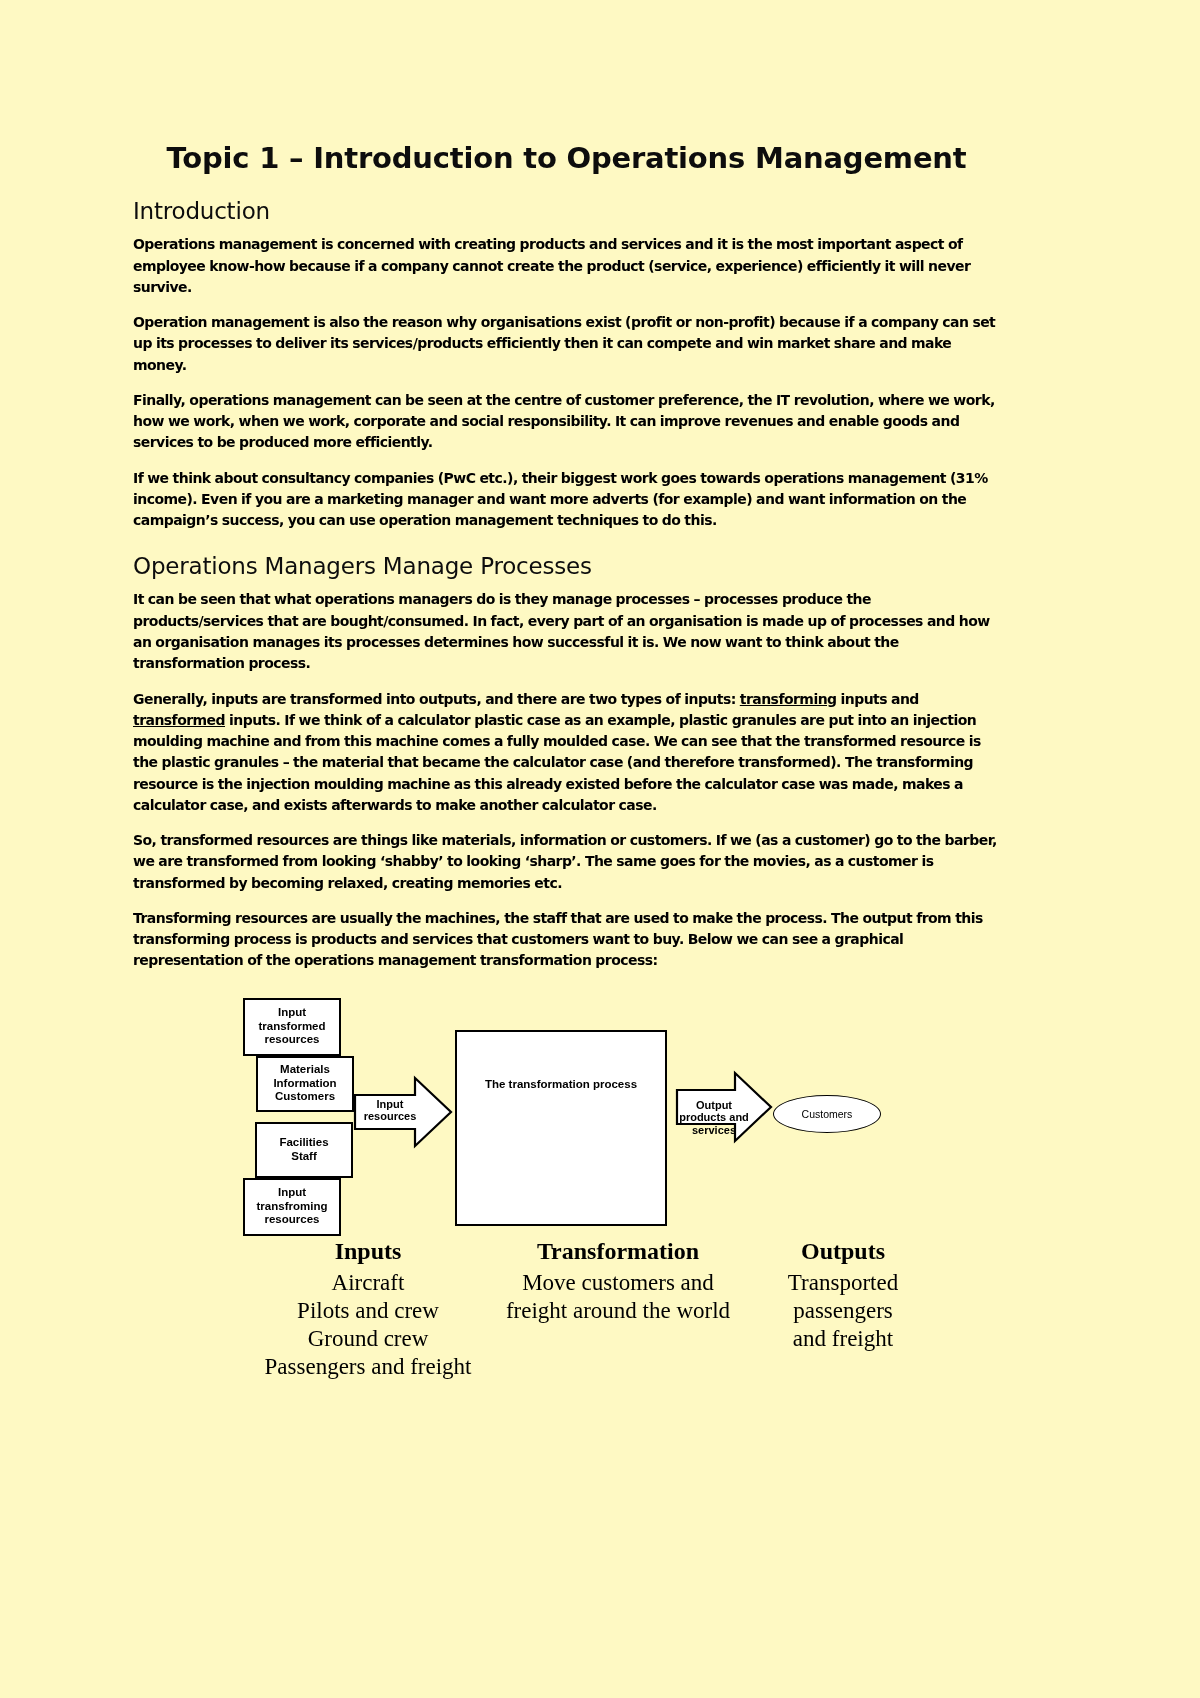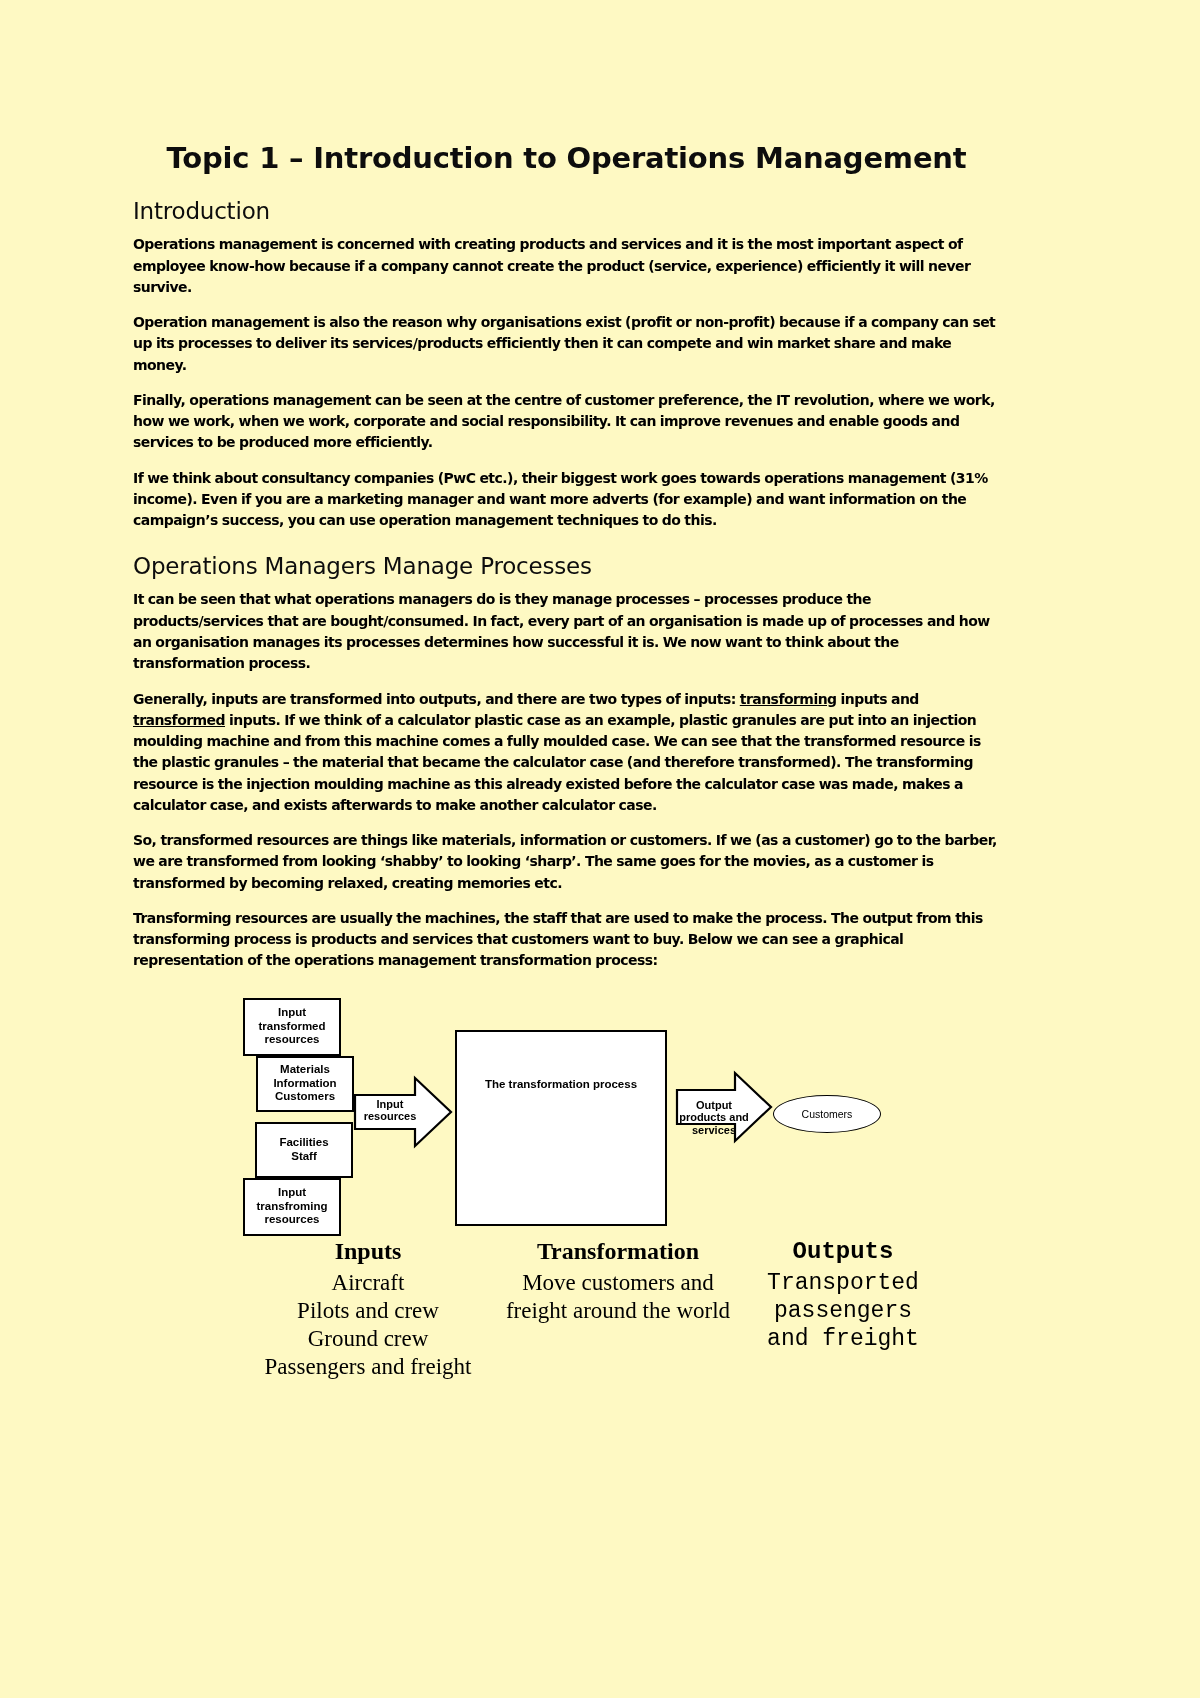--- a/index.html
+++ b/index.html
@@ -149,21 +149,21 @@
     top: -52px;
     display: flex;
     font-family: "Liberation Serif", serif;
   }
   .ex-col {
     flex: 1;
     text-align: center;
   }
   .ex-col.inputs  { flex: 0 0 250px; }
   .ex-col.trans   { flex: 0 0 250px; }
-  .ex-col.outputs { flex: 0 0 200px; font-family: Liberation Mono, monospace; }
+  .ex-col.outputs { flex: 0 0 200px; }
   .ex-head {
     font-size: 24px;
     font-weight: bold;
     margin-bottom: 4px;
   }
   .ex-item {
     font-size: 23px;
     line-height: 1.22;
   }
 </style>

